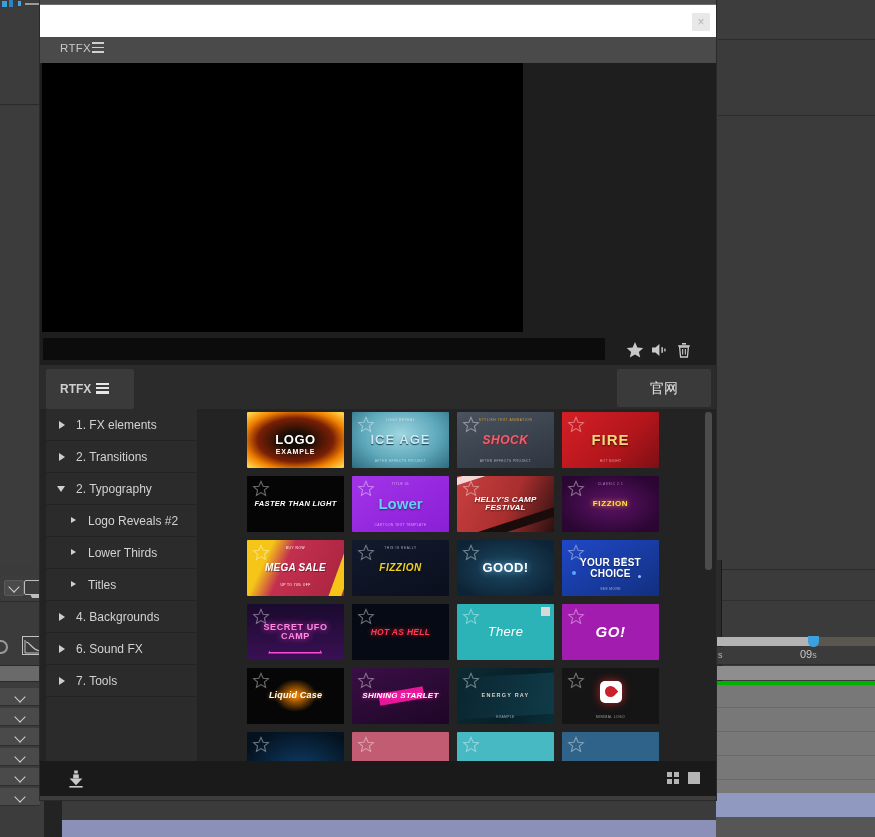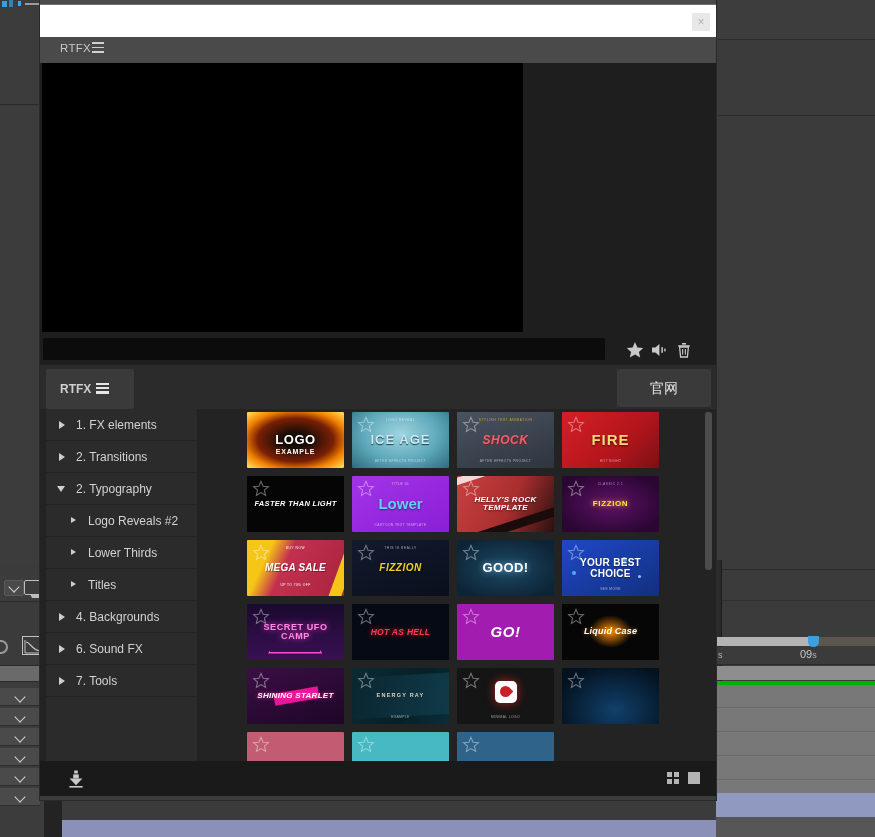--- a/index.html
+++ b/index.html
@@ -504,21 +504,21 @@
             <div class="sub">CARTOON TEXT TEMPLATE</div>
           </div>
           <div class="thumb t-helly">
             <div class="art">
               <div style="position:absolute;left:-20%;top:-30%;width:160%;height:12%;background:#fff;opacity:.8;transform:rotate(-18deg)"></div>
               <div style="position:absolute;left:-20%;top:78%;width:160%;height:16%;background:#1b0c0c;transform:rotate(-18deg)"></div>
             </div>
             <span class="star"><svg width="18" height="17" viewBox="0 0 18 17" aria-hidden="true">
                 <polygon points="9,1.4 11.1,6.2 16.4,6.7 12.4,10.2 13.6,15.4 9,12.6 4.4,15.4 5.6,10.2 1.6,6.7 6.9,6.2" fill="none" stroke="rgba(255,255,255,0.55)" stroke-width="1.1"></polygon>
               </svg></span>
-            <div class="tlabel" style="font-size: 8px; color: rgb(255, 255, 255); font-weight: 900; text-shadow: rgba(0, 0, 0, 0.55) 0px 1px 2px; font-style: italic; letter-spacing: 0.3px; line-height: 1.05; padding: 0px 4px; font-family: &quot;Liberation Sans&quot;, sans-serif;">HELLY'S ROCK TEMPLATE</div>
+            <div class="tlabel" style="font-size: 8px; color: rgb(255, 255, 255); font-weight: 900; text-shadow: rgba(0, 0, 0, 0.55) 0px 1px 2px; font-style: italic; letter-spacing: 0.3px; line-height: 1.05; padding: 0px 4px; font-family: &quot;Liberation Sans&quot;, sans-serif;">HELLY'S CAMP FESTIVAL</div>
           </div>
           <div class="thumb t-fizz">
             <div class="art"></div>
             <span class="star"><svg width="18" height="17" viewBox="0 0 18 17" aria-hidden="true">
                 <polygon points="9,1.4 11.1,6.2 16.4,6.7 12.4,10.2 13.6,15.4 9,12.6 4.4,15.4 5.6,10.2 1.6,6.7 6.9,6.2" fill="none" stroke="rgba(255,255,255,0.55)" stroke-width="1.1"></polygon>
               </svg></span>
             <div class="sup" style="color: rgb(199, 125, 219);">CLASSIC 2.1</div>
             <div class="tlabel" style="font-size: 8px; color: rgb(255, 226, 61); font-weight: 900; text-shadow: rgb(255, 179, 0) 0px 0px 5px; font-style: normal; letter-spacing: 0.6px; line-height: 1.05; padding: 0px 4px; font-family: &quot;Liberation Sans&quot;, sans-serif;">FIZZION</div>
           </div>
           <div class="thumb t-mega">
@@ -568,20 +568,28 @@
                 <polygon points="9,1.4 11.1,6.2 16.4,6.7 12.4,10.2 13.6,15.4 9,12.6 4.4,15.4 5.6,10.2 1.6,6.7 6.9,6.2" fill="none" stroke="rgba(255,255,255,0.55)" stroke-width="1.1"></polygon>
               </svg></span>
             <div class="tlabel" style="font-size: 9px; color: rgb(255, 138, 224); font-weight: 900; text-shadow: rgb(255, 61, 208) 0px 0px 6px; font-style: normal; letter-spacing: 0.6px; line-height: 1.05; padding: 0px 4px; font-family: &quot;Liberation Sans&quot;, sans-serif;">SECRET UFO CAMP</div>
           </div>
           <div class="thumb t-hot">
             <div class="art"></div>
             <span class="star"><svg width="18" height="17" viewBox="0 0 18 17" aria-hidden="true">
                 <polygon points="9,1.4 11.1,6.2 16.4,6.7 12.4,10.2 13.6,15.4 9,12.6 4.4,15.4 5.6,10.2 1.6,6.7 6.9,6.2" fill="none" stroke="rgba(255,255,255,0.55)" stroke-width="1.1"></polygon>
               </svg></span>
             <div class="tlabel" style="font-size: 8.5px; color: rgb(255, 58, 78); font-weight: 900; text-shadow: rgba(255, 40, 60, 0.8) 0px 0px 5px; font-style: italic; letter-spacing: 0.3px; line-height: 1.05; padding: 0px 4px; font-family: &quot;Liberation Sans&quot;, sans-serif;">HOT AS HELL</div>
+          </div>
+          <div class="thumb t-there">
+            <div class="art"></div>
+            <span class="star"><svg width="18" height="17" viewBox="0 0 18 17" aria-hidden="true">
+                <polygon points="9,1.4 11.1,6.2 16.4,6.7 12.4,10.2 13.6,15.4 9,12.6 4.4,15.4 5.6,10.2 1.6,6.7 6.9,6.2" fill="none" stroke="rgba(255,255,255,0.55)" stroke-width="1.1"></polygon>
+              </svg></span>
+            <span class="badge"></span>
+            <div class="tlabel" style="font-size: 13px; color: rgb(255, 255, 255); font-weight: normal; text-shadow: none; font-style: italic; letter-spacing: 0.3px; line-height: 1.05; padding: 0px 4px; font-family: &quot;Liberation Sans&quot;, sans-serif;">There</div>
           </div>
           <div class="thumb t-go">
             <div class="art"></div>
             <span class="star"><svg width="18" height="17" viewBox="0 0 18 17" aria-hidden="true">
                 <polygon points="9,1.4 11.1,6.2 16.4,6.7 12.4,10.2 13.6,15.4 9,12.6 4.4,15.4 5.6,10.2 1.6,6.7 6.9,6.2" fill="none" stroke="rgba(255,255,255,0.55)" stroke-width="1.1"></polygon>
               </svg></span>
             <div class="tlabel" style="font-size: 15px; color: rgb(255, 255, 255); font-weight: 900; text-shadow: none; font-style: italic; letter-spacing: 0.5px; line-height: 1.05; padding: 0px 4px; font-family: &quot;Liberation Sans&quot;, sans-serif;">GO!</div>
           </div>
           <div class="thumb t-liquid">
             <div class="art">

